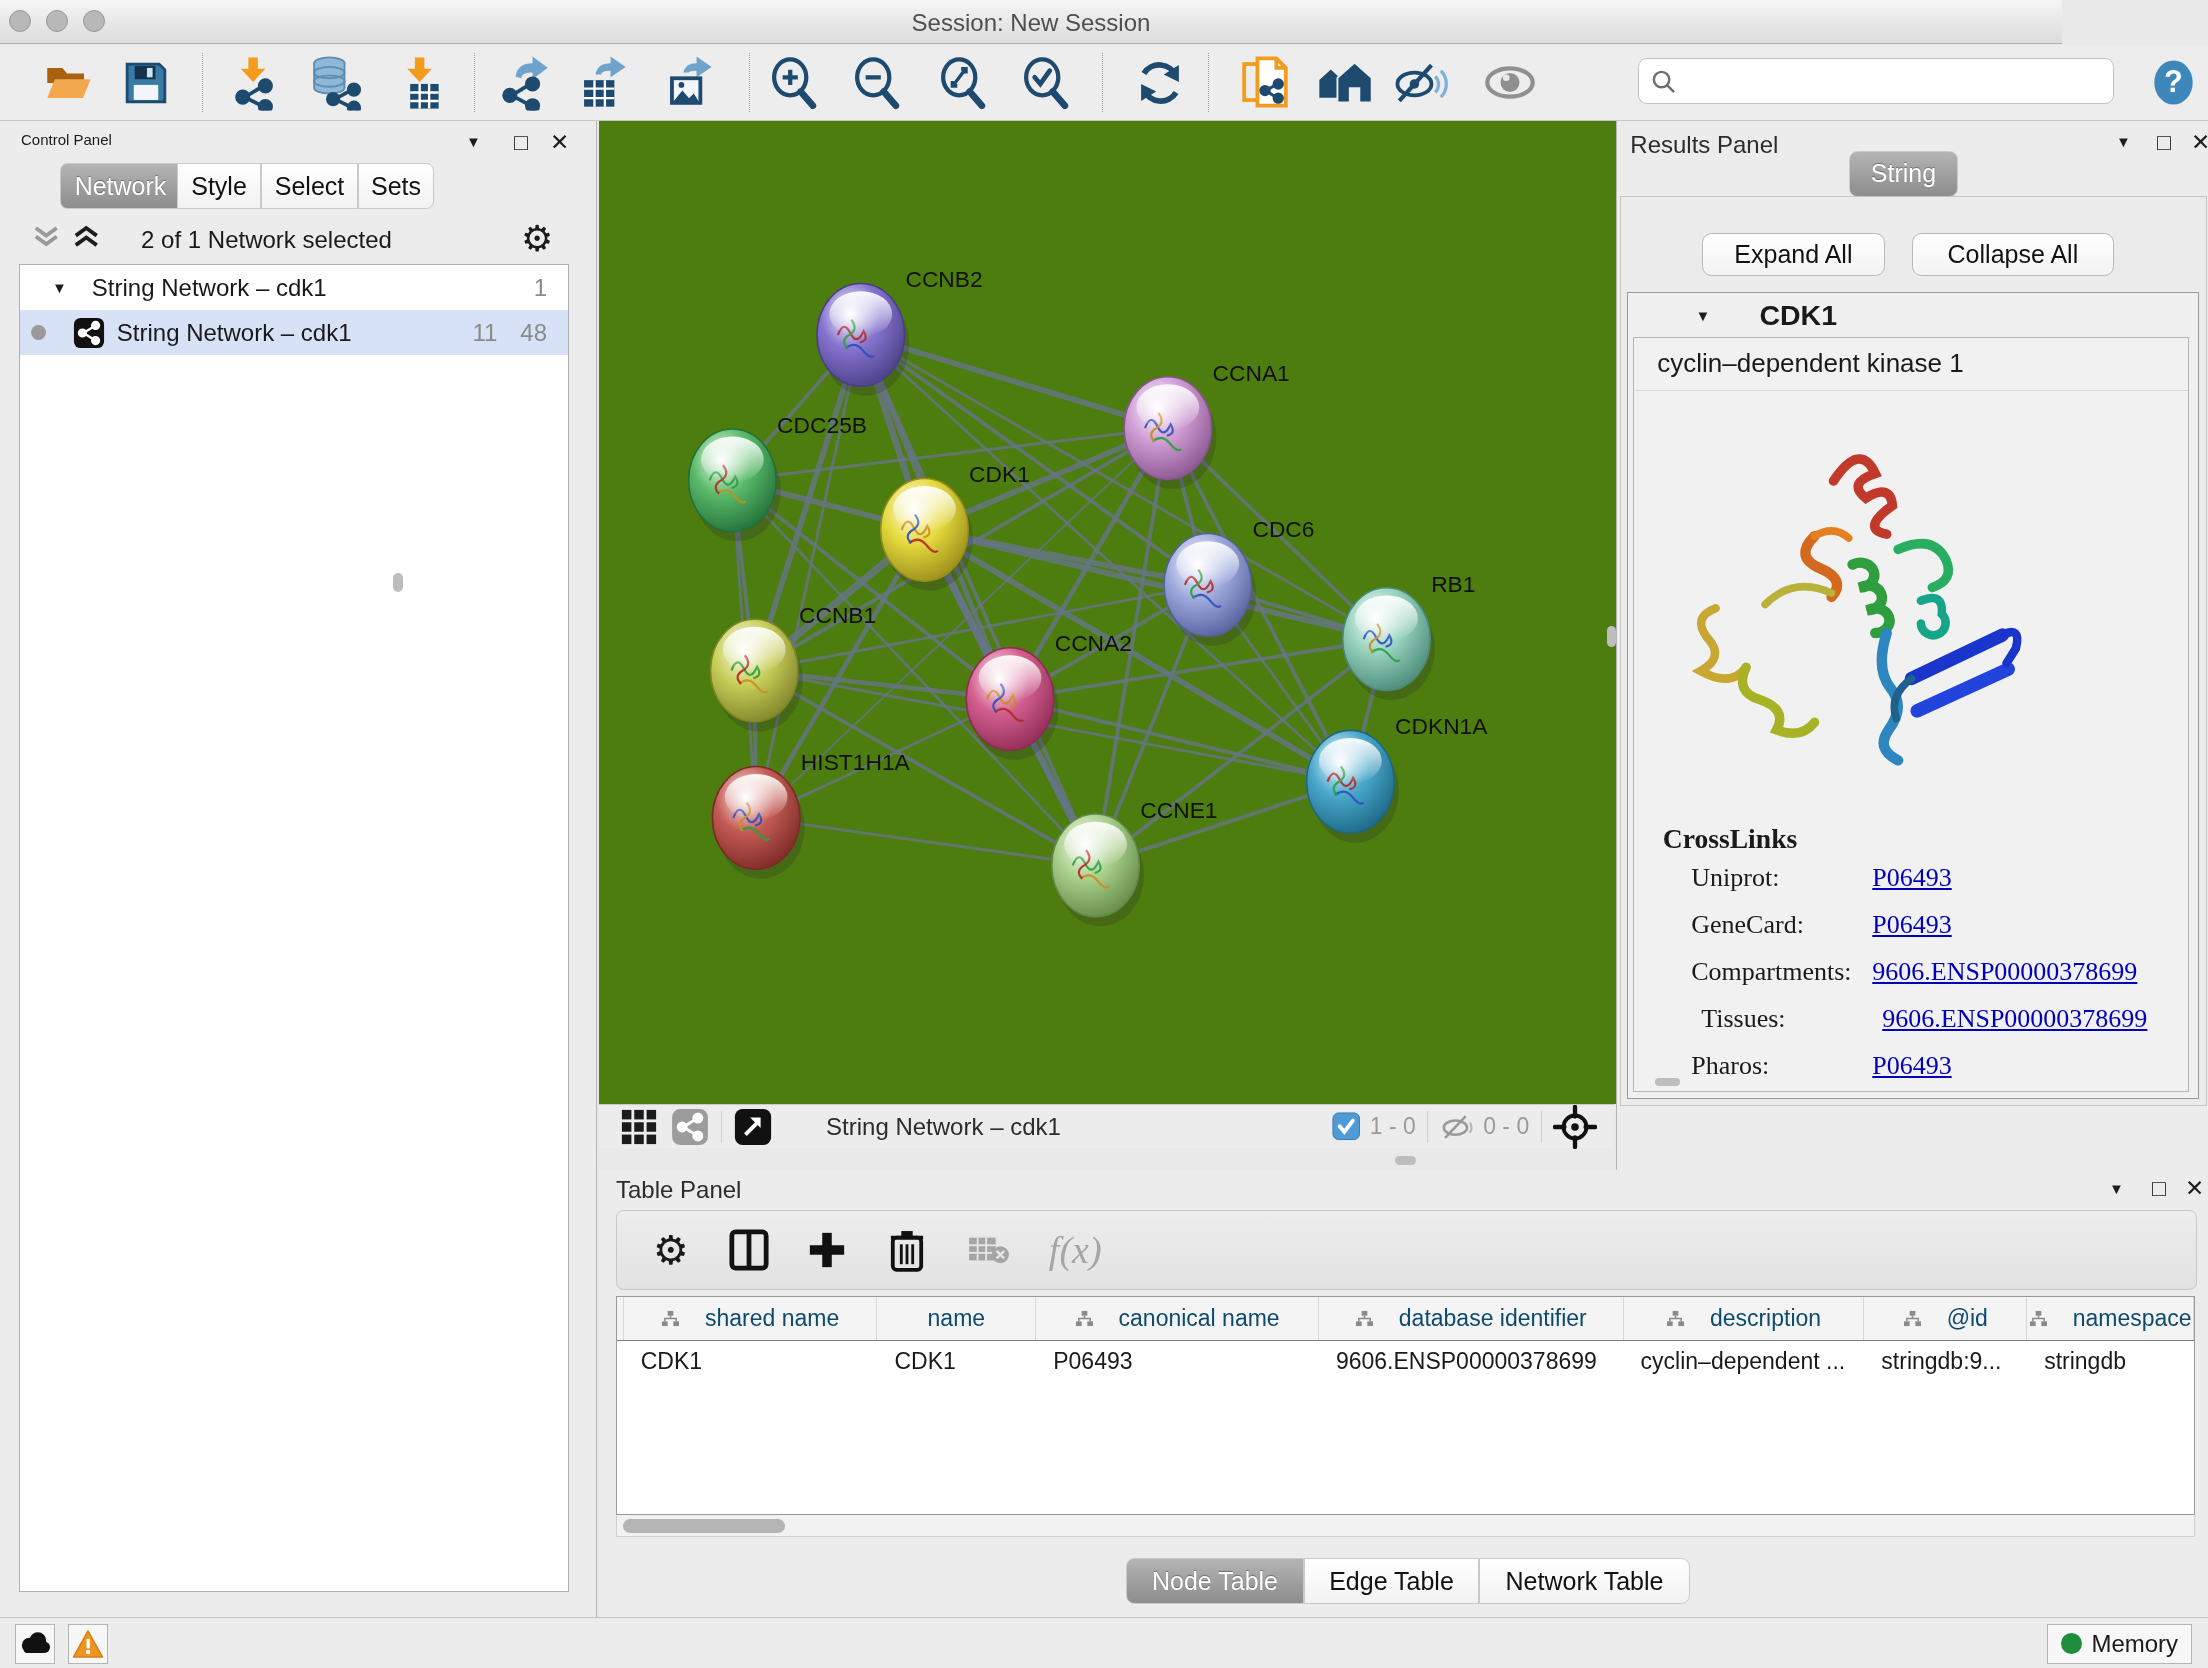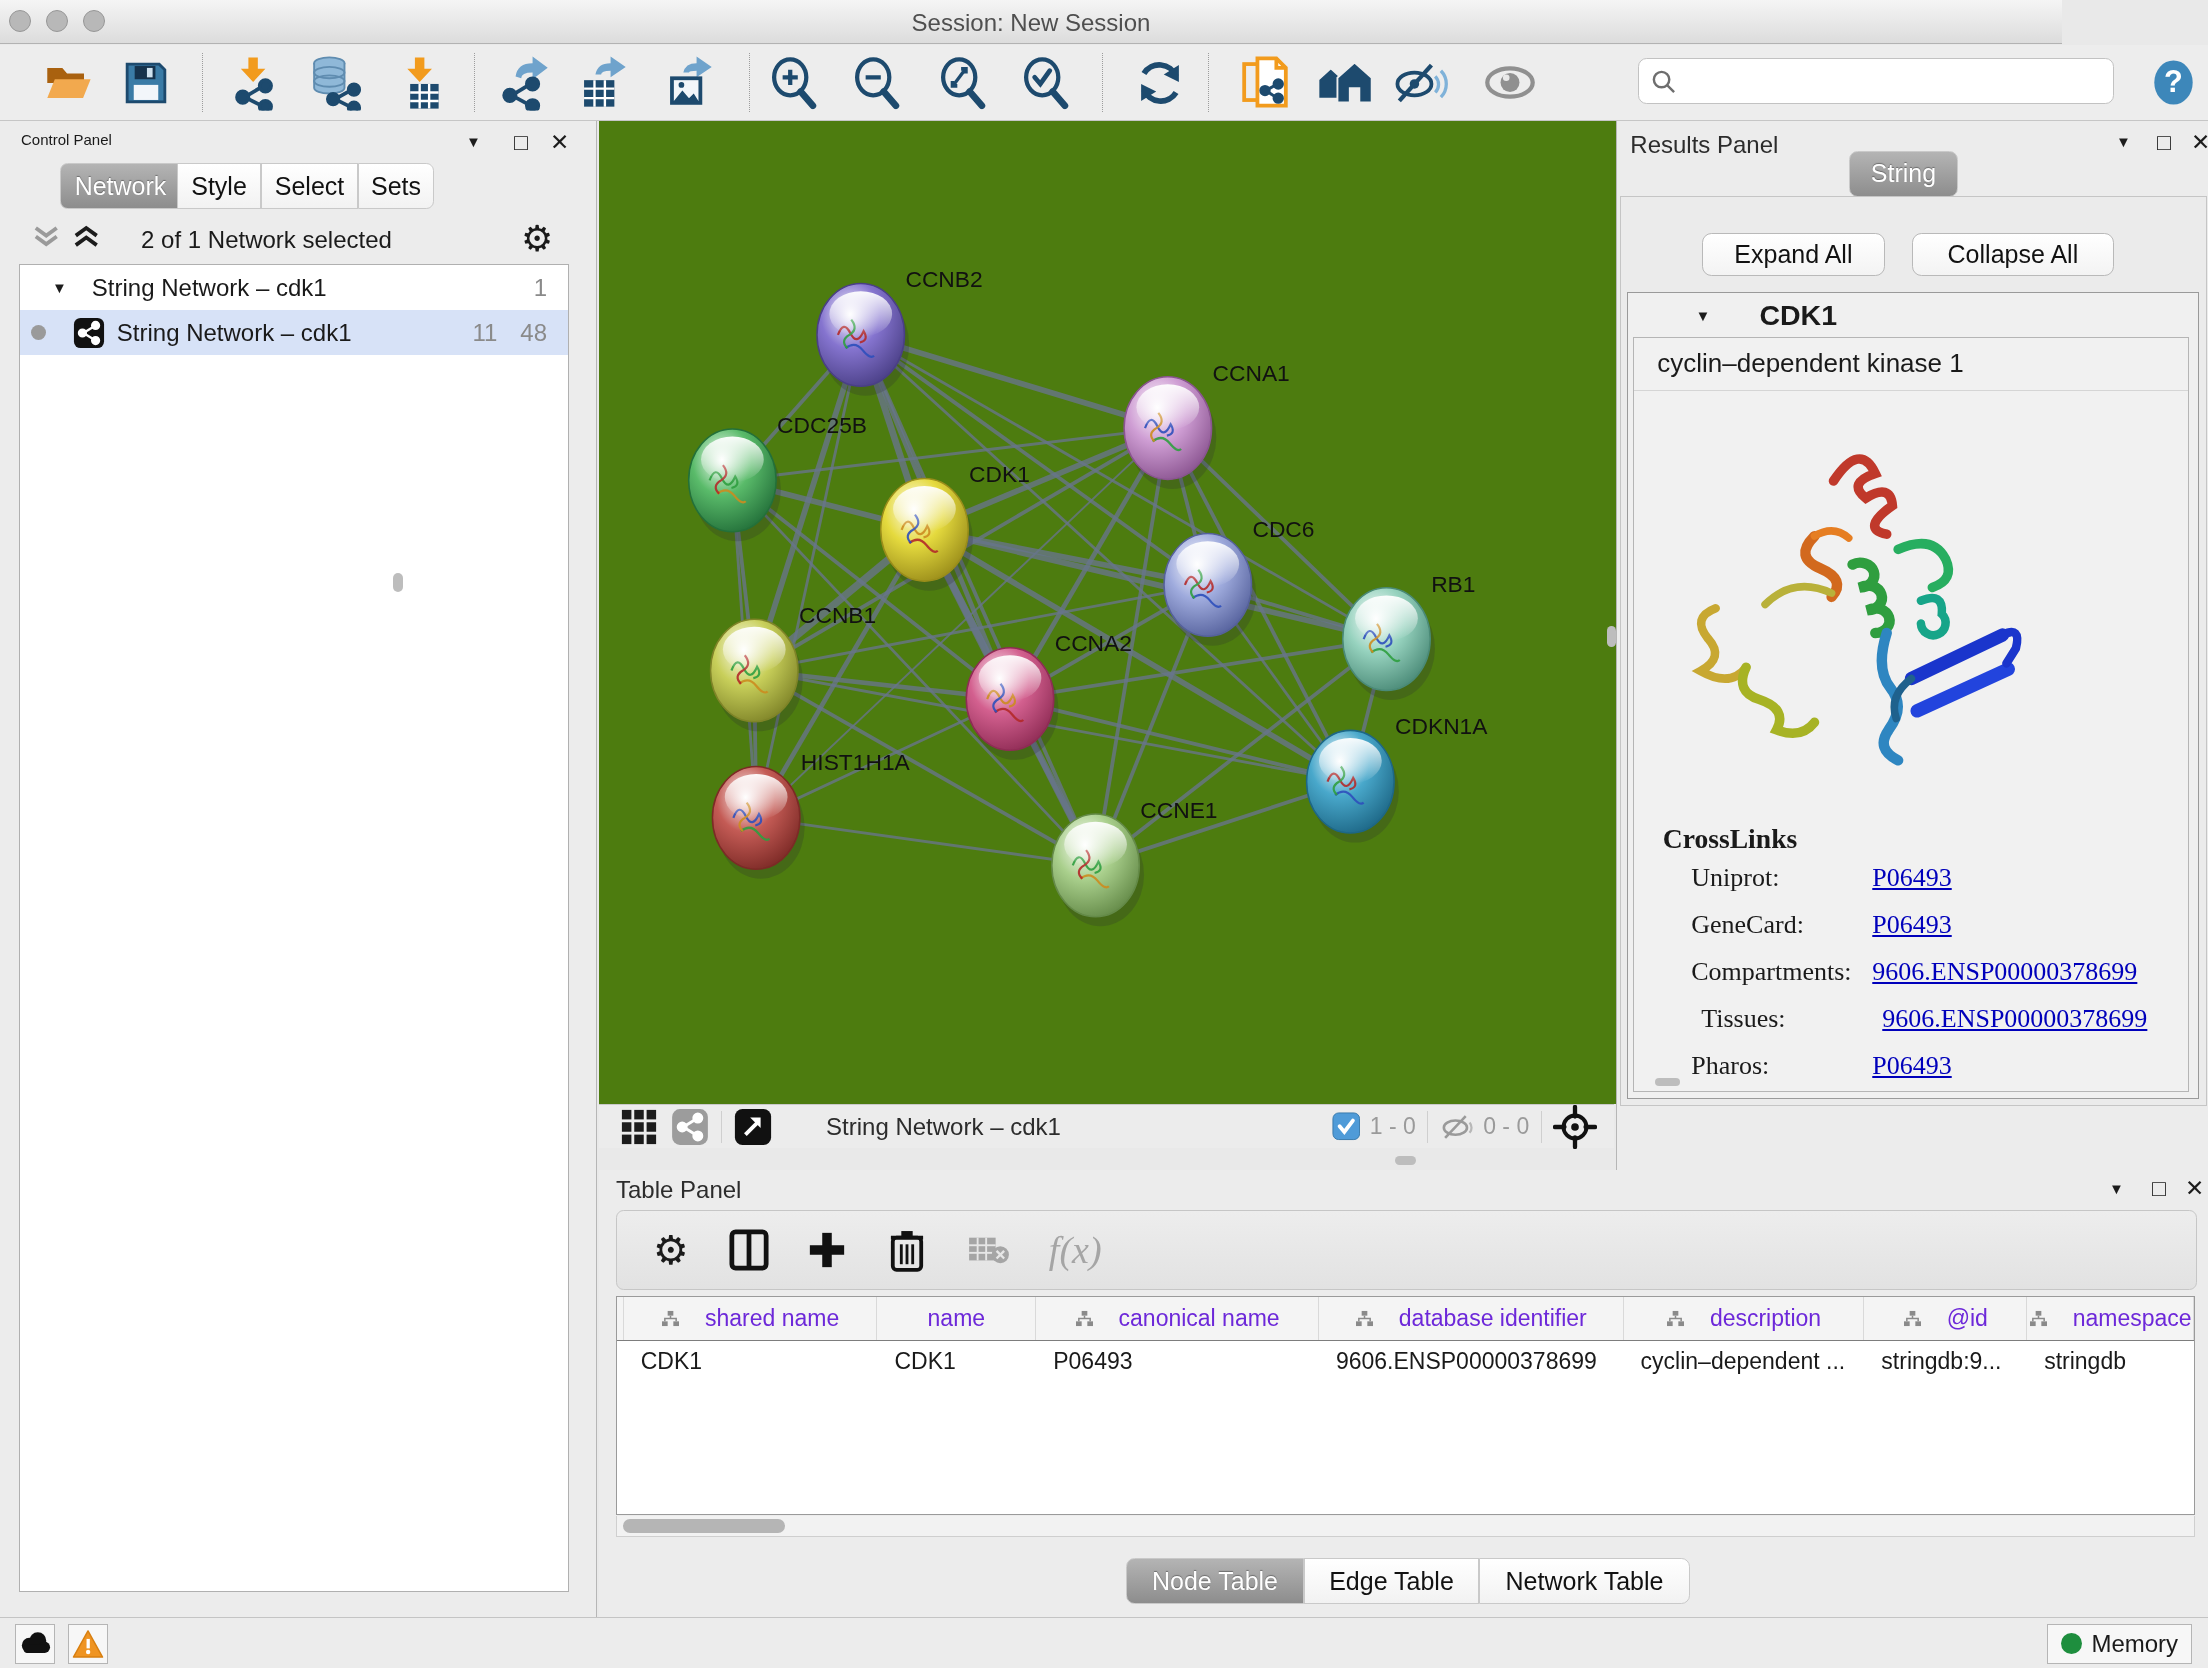--- a/index.html
+++ b/index.html
@@ -61,21 +61,21 @@
   .xlink{color:#0000bb;text-decoration:underline;font-size:26px;
     font-family:"Liberation Serif","DejaVu Serif",serif;}
 
   
   .tpanel{position:absolute;left:599px;top:1170px;width:1609px;height:447px;background:#ececec;}
   .ttoolbar{position:absolute;left:17px;top:40px;width:1581px;height:80px;border-radius:7.6px;
     background:linear-gradient(#ededed,#e2e2e2);border:1.9px solid #c6c6c6;display:flex;align-items:center;}
   .dtable{position:absolute;left:17px;top:126px;width:1579px;height:219px;background:#fff;
     border:1.9px solid #9a9a9a;}
   .thead{display:flex;height:44px;background:#f4f4f4;border-bottom:1.9px solid #7d7d7d;}
-  .th{display:flex;align-items:center;justify-content:center;gap:25px;font-size:23px;color:#6d28d9;
+  .th{display:flex;align-items:center;justify-content:center;gap:25px;font-size:23px;color:#0c4a6e;
     border-right:1.9px solid #d9d9d9;overflow:hidden;white-space:nowrap;}
   .trow{display:flex;height:40px;align-items:center;}
   .td{font-size:23px;padding-left:17px;overflow:hidden;white-space:nowrap;}
   .hscroll{position:absolute;left:17px;top:346px;width:1579px;height:21px;background:#f2f2f2;
     border:1px solid #cfcfcf;border-top:none;}
   .hthumb{position:absolute;left:5.7px;top:2.9px;width:162px;height:14.3px;border-radius:7.6px;background:#b5b5b5;}
 
   
   .statusbar{position:absolute;left:0;top:1617px;width:2208px;height:51px;background:#ececec;
     border-top:1.9px solid #c4c4c4;}

